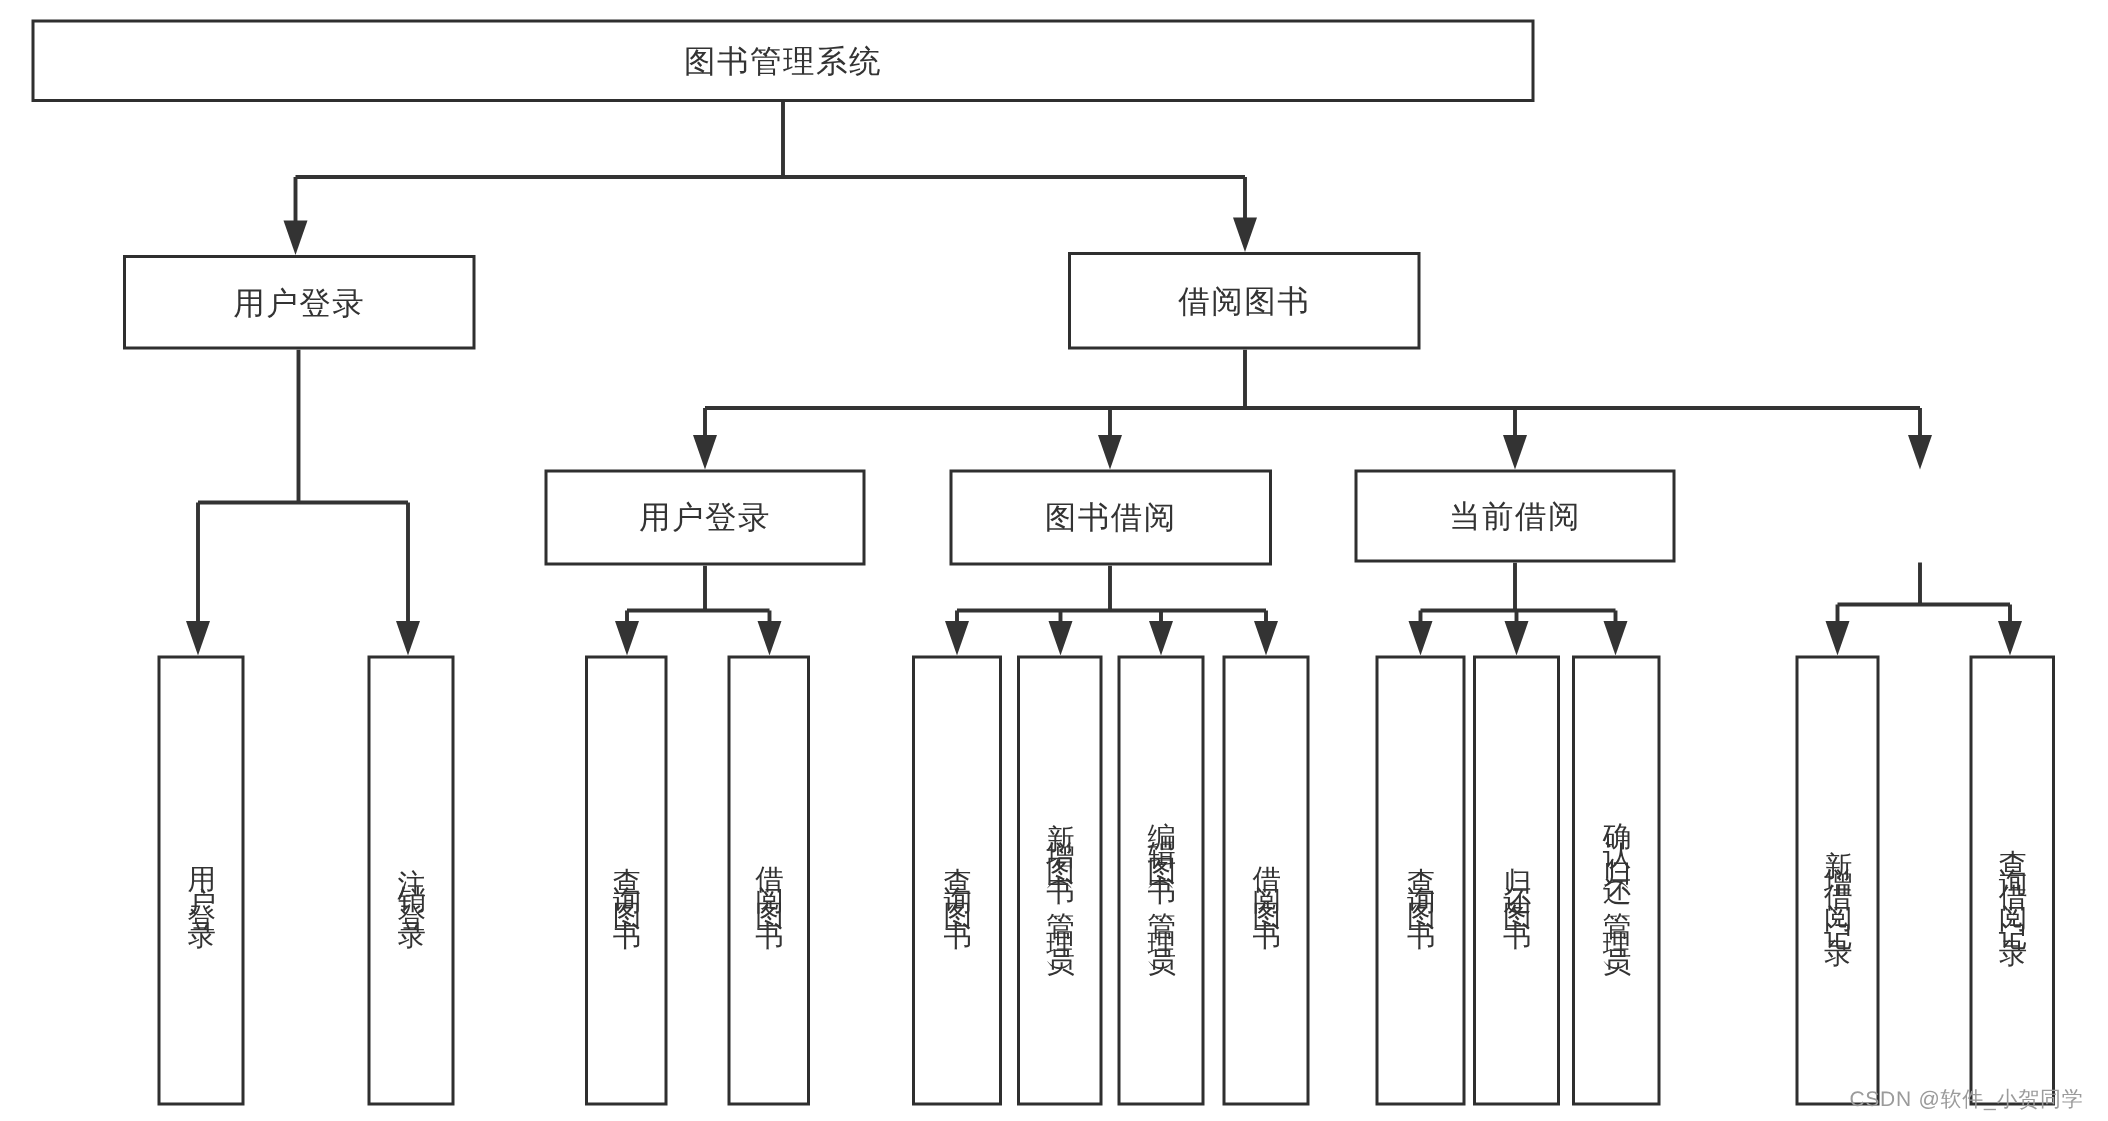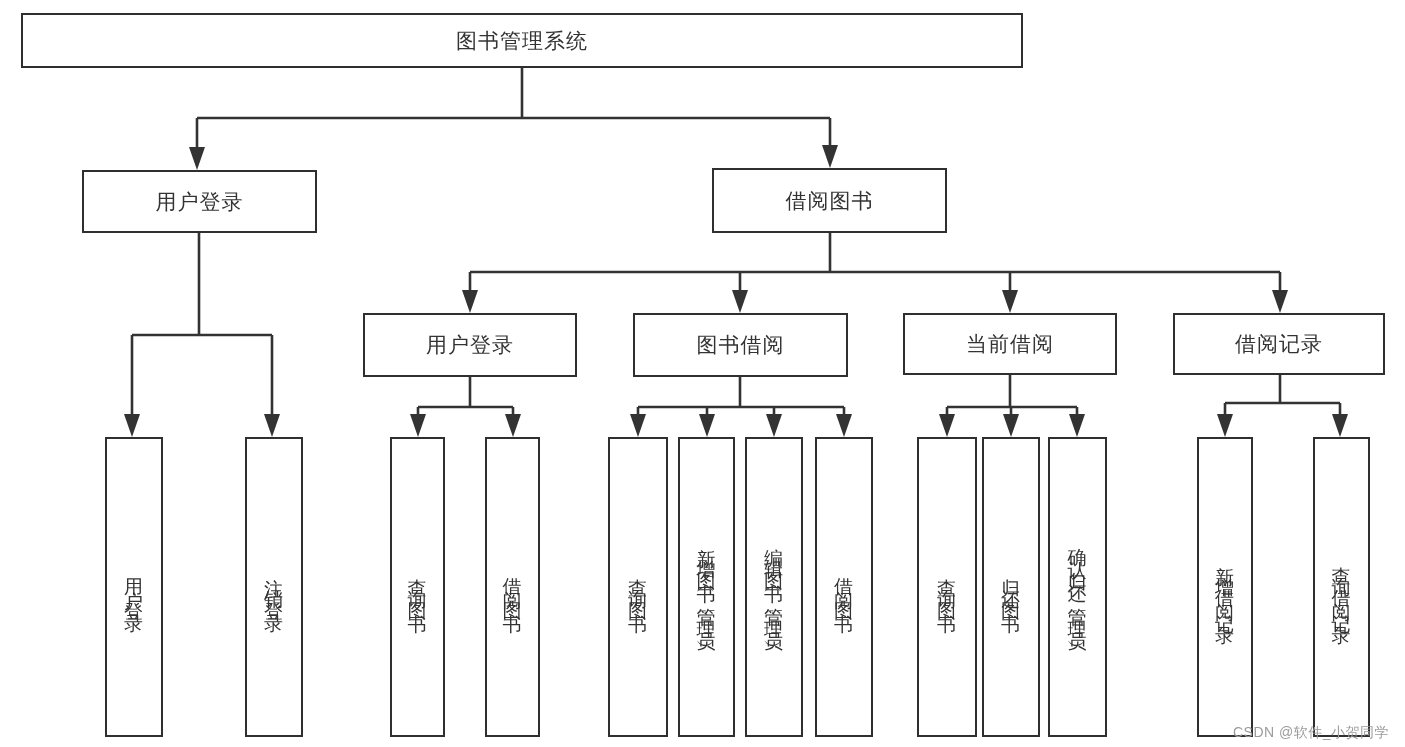--- a/index.html
+++ b/index.html
@@ -130,23 +130,20 @@
 
   <div class="node h" style="left:363px;top:313px;width:214px;height:64px">
     <span>用户登录</span>
   </div>
   <div class="node h" style="left:903px;top:313px;width:214px;height:62px">
     <span>当前借阅</span>
   </div>
   <div class="node h" style="left:633px;top:313px;width:215px;height:64px">
     <span>图书借阅</span>
   </div>
-  <div class="node h" style="left:1173px;top:313px;width:212px;height:62px">
-    <span>借阅记录</span>
-  </div>
 
   <div class="node v" style="left:105px;top:437px;width:58px;height:300px">
     <span>用户登录</span>
   </div>
   <div class="node v" style="left:245px;top:437px;width:58px;height:300px">
     <span>注销登录</span>
   </div>
 
   <div class="node v" style="left:390px;top:437px;width:55px;height:300px">
     <span>查询图书</span>

